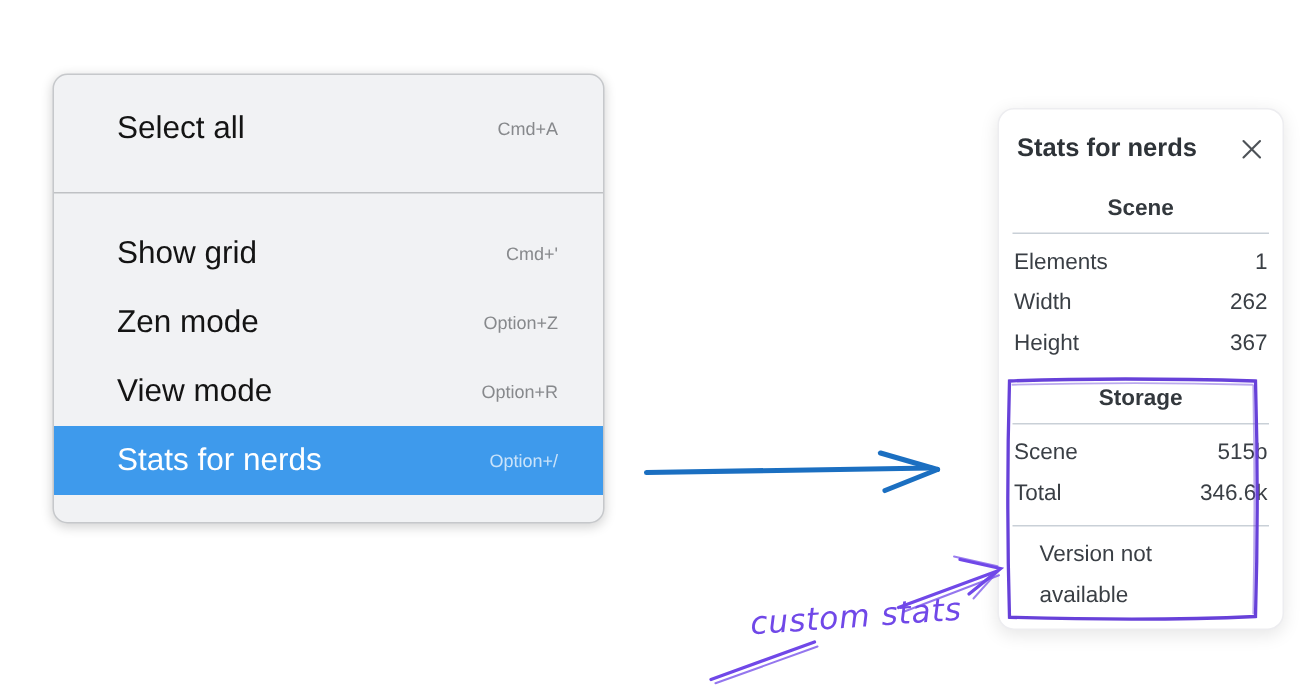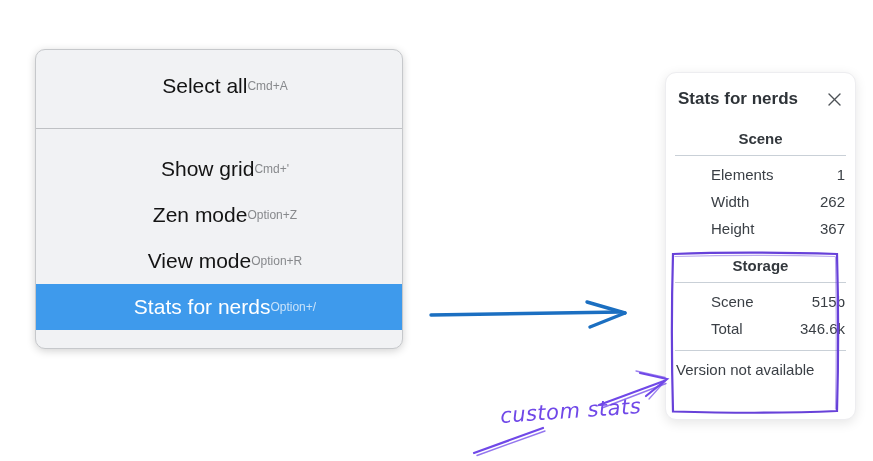--- a/index.html
+++ b/index.html
@@ -8,21 +8,21 @@
   .stage { position:relative; width:873px; height:461px; background:#fff; }
 
   
   .menu {
     position:absolute; left:35px; top:49px; width:368px;
     background:#f1f2f4; border:1px solid #c6c8cb; border-radius:10px;
     box-shadow:0 2px 8px rgba(0,0,0,.18);
     padding-top:13px; overflow:hidden;
   }
   .menu-row {
-    height:46px; display:flex; align-items:center; justify-content:center;
+    height:46px; display:flex; align-items:center; justify-content:space-between;
     padding:0 30px 0 42px; font-size:21px; color:#141414; cursor:default;
   }
   .menu-row .shortcut { color:#87898c; font-size:12px; }
   .menu-divider { border-top:1px solid #bfc1c4; margin-top:19px; margin-bottom:17px; }
   .menu-row.highlight { background:#3e9aec; color:#ffffff; }
   .menu-row.highlight .shortcut { color:rgba(255,255,255,.72); }
   .menu-bottom-pad { height:18px; }
 
   
   .panel {
@@ -34,23 +34,23 @@
   .panel-header { display:flex; justify-content:space-between; align-items:center;
                   padding:0 3px; height:22px; }
   .panel-title { font-weight:bold; font-size:17px; color:#2e3338; }
   .close-btn { background:none; border:none; cursor:pointer; display:flex;
                align-items:center; justify-content:center; width:18px; height:18px; padding:0; }
   .sec-heading { text-align:center; font-weight:bold; font-size:15px; color:#33383d; }
   .sec-heading.scene   { margin-top:20px; }
   .sec-heading.storage { margin-top:15px; }
   .sec-heading.version { margin-top:12px; }
   .sec-divider { border:none; border-top:1px solid #c9d0d7; margin:8px 0 5px; }
-  .stat-row { display:flex; justify-content:space-between; line-height:27px; padding:0 1px;margin-left:35px; }
+  .stat-row { display:flex; justify-content:space-between; line-height:27px; padding:0 1px; }
   .stat-row .val { text-align:right; }
-  .note-row { line-height:27px; padding:0 1px; }
+  .note-row { line-height:27px; padding:0 18px; }
 
   
   .overlay { position:absolute; left:0; top:0; width:873px; height:461px;
              pointer-events:none; z-index:5; }
 
   .annotation-label {
     position:absolute; left:500px; top:399px; z-index:6;
     font-family:"DejaVu Sans", sans-serif; font-style:italic;
     font-size:21px; letter-spacing:.5px; color:#7048e8;
     transform:rotate(-4deg); pointer-events:none; white-space:nowrap;

